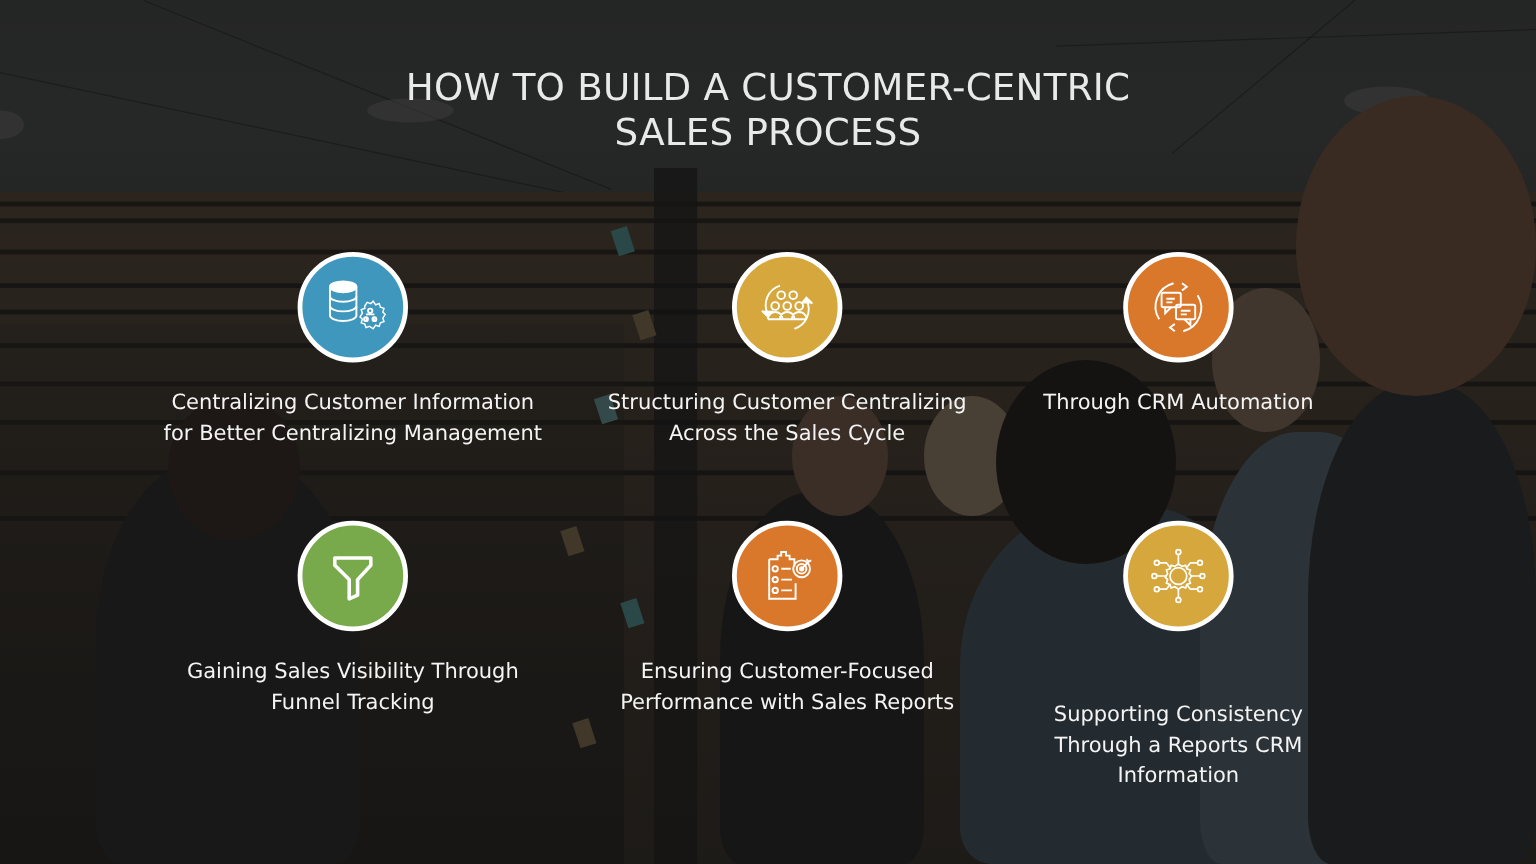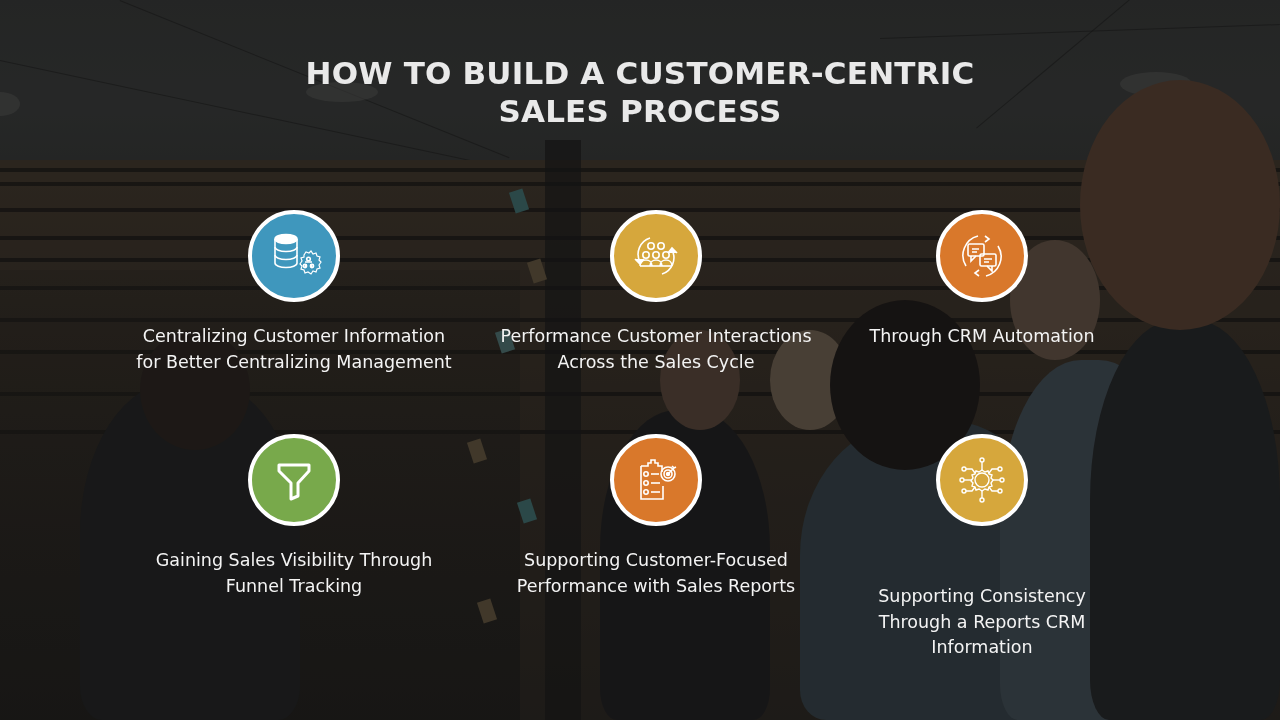--- a/index.html
+++ b/index.html
@@ -54,21 +54,21 @@
     .overlay {
       position: absolute; inset: 0;
       background: rgba(18,18,18,0.55);
     }
 
     
     .title {
       position: absolute; left: 0; top: 54px; width: 1280px;
       text-align: center;
       font-family: "DejaVu Sans", "Liberation Sans", sans-serif;
-      font-weight: bold;
+      font-weight: normal;
       font-size: 31px;
       line-height: 38px;
       letter-spacing: 0.2px;
       color: #e9e9e9;
     }
     .title span { display: block; }
 
     .card {
       position: absolute; width: 380px;
       display: flex; flex-direction: column; align-items: center;
@@ -170,21 +170,21 @@
       <circle cx="25" cy="20" r="3.2"></circle>
       <circle cx="35" cy="20" r="3.2"></circle>
       <circle cx="20" cy="29" r="3.2"></circle>
       <circle cx="30" cy="29" r="3.2"></circle>
       <circle cx="40" cy="29" r="3.2"></circle>
       <path d="M14 40c0-4 3-6 6-6s6 2 6 6M24 40c0-4 3-6 6-6s6 2 6 6M34 40c0-4 3-6 6-6s6 2 6 6"></path>
       <path d="M14 40h32"></path>
     </svg>
   </div>
   <div class="card-text">
-    <span>Performance Customer Interactions</span>
+    <span>Structuring Customer Centralizing</span>
     <span>Across the Sales Cycle</span>
   </div>
 </div>
 
 <div class="card" style="left:792px;top:210px;">
   <div class="icon-circle" style="background:#d9782b;">
     <svg viewBox="0 0 60 60" fill="none" stroke="#fff" stroke-width="1.6">
       <path d="M26 10a20 20 0 0 0-12 30"></path>
       <path d="M34 50a20 20 0 0 0 12-30"></path>
       <path d="M33 10l4 3-4 3"></path>
@@ -225,21 +225,21 @@
       <path d="M25 33h9"></path>
       <circle cx="20" cy="42" r="2.2"></circle>
       <path d="M25 42h9"></path>
       <circle cx="42" cy="24" r="7"></circle>
       <circle cx="42" cy="24" r="4"></circle>
       <circle cx="42" cy="24" r="1.4" fill="#fff"></circle>
       <path d="M42 24l6-6M46 16l2 2 2-1"></path>
     </svg>
   </div>
   <div class="card-text">
-    <span>Supporting Customer-Focused</span>
+    <span>Ensuring Customer-Focused</span>
     <span>Performance with Sales Reports</span>
   </div>
 </div>
 
 <div class="card" style="left:792px;top:434px;gap:36px;">
   <div class="icon-circle" style="background:#d6a73c;">
     <svg viewBox="0 0 60 60" fill="none" stroke="#fff" stroke-width="1.4">
       <circle cx="30" cy="30" r="7"></circle>
       <path d="M30 20l3 2 3-1 1 3 3 1-1 3 2 2-2 3 1 3-3 1-1 3-3-1-3 2-3-2-3 1-1-3-3-1 1-3-2-2 2-3-1-3 3-1 1-3 3 1z"></path>
       <circle cx="30" cy="10" r="2"></circle>

